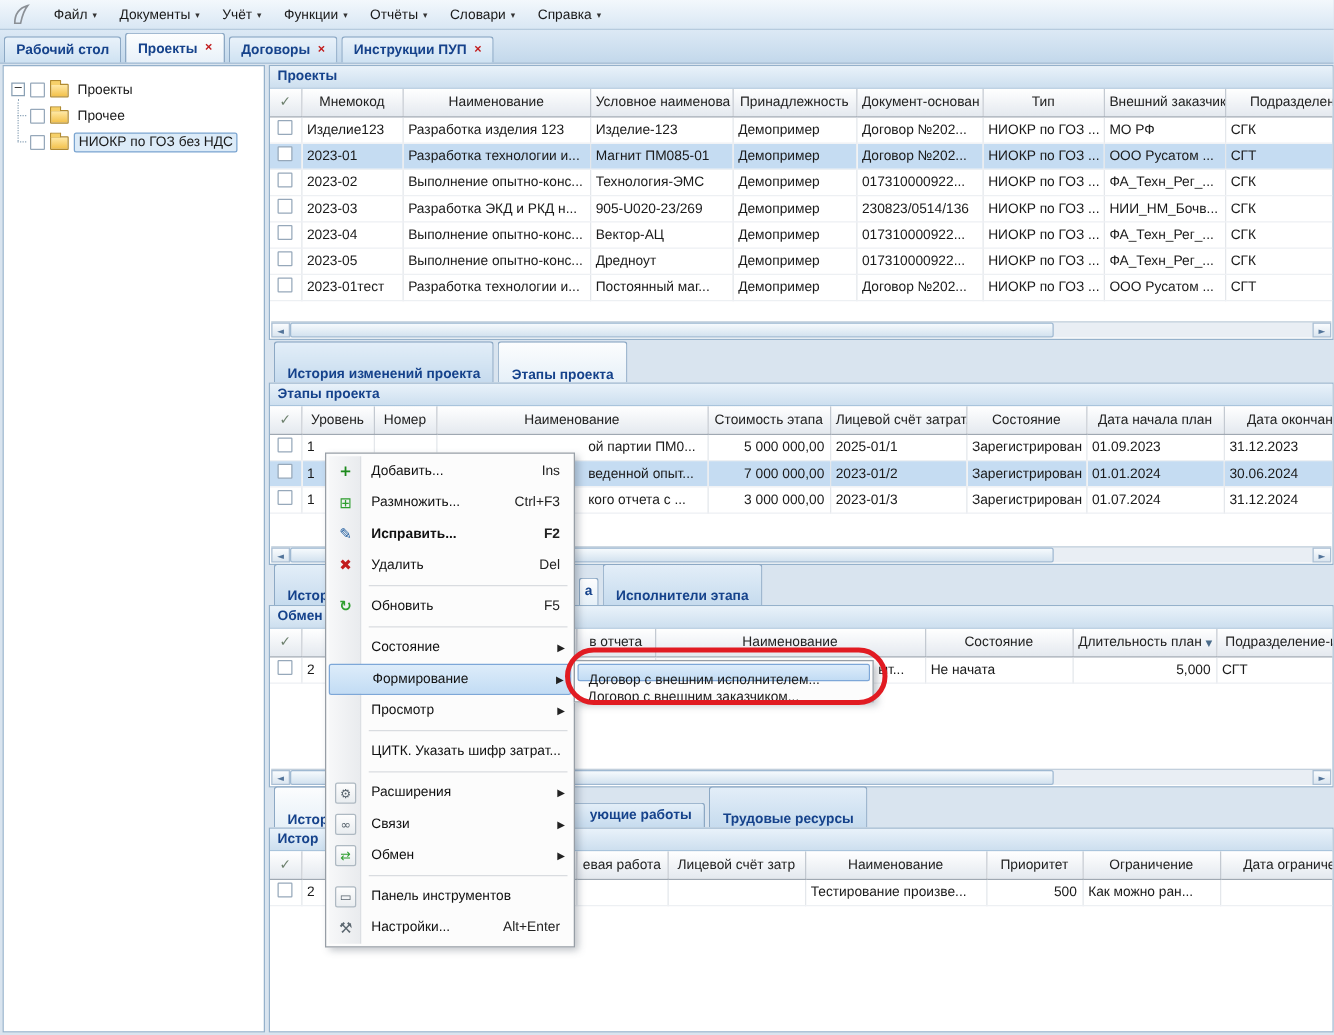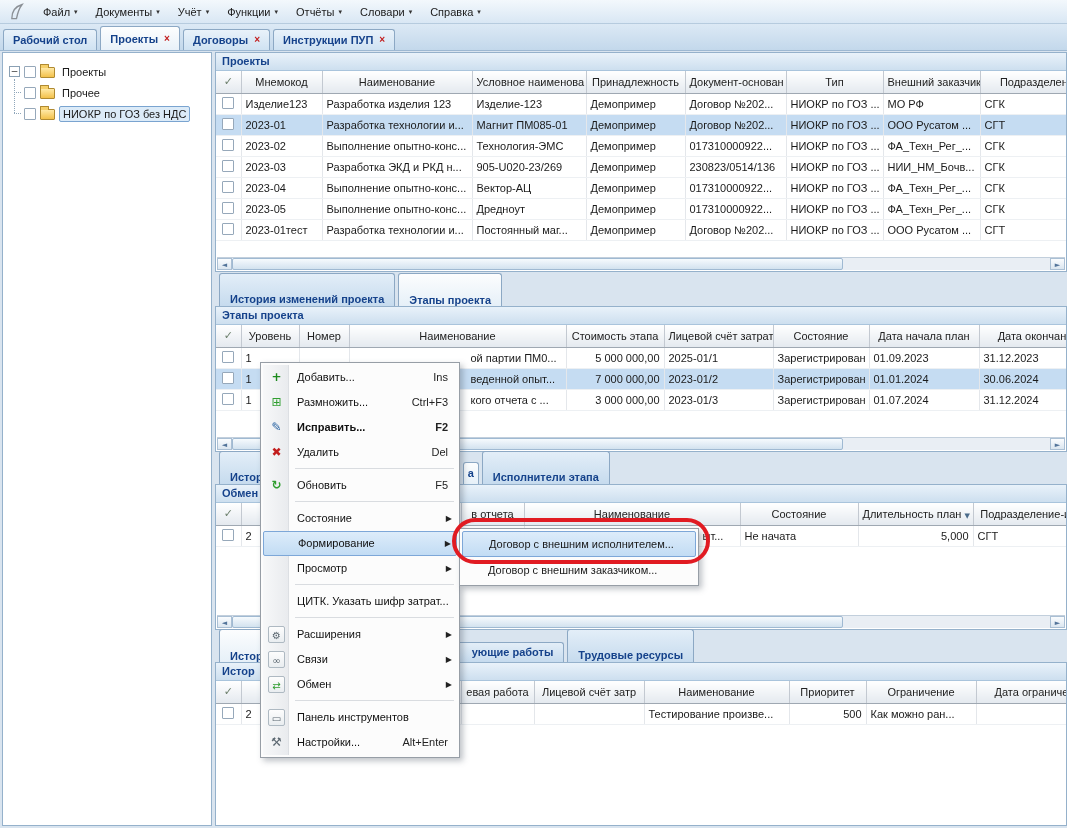--- a/index.html
+++ b/index.html
@@ -84,21 +84,21 @@
   .mi .arr{position:absolute;right:5px;font-size:8px;color:#222;font-family:"DejaVu Sans",sans-serif}
   .mi.hl,.smi.hl{background:linear-gradient(#ddecfa,#c2dcf4);border:1px solid #7da7d8;border-radius:2px}
   .mi.hl{line-height:23px}
   .mi.b{font-weight:bold}
   .msep{height:1px;background:#d9dce0;margin:3px 3px 4px 32px}
   .gadd{color:#1c8a1c;font-weight:bold}.gdup{color:#2f9e2f}.gedit{color:#1f5c9e}.gdel{color:#c21d1d}.gref{color:#2f9e2f;font-weight:bold}
   .gext,.glnk,.gtb,.gset{color:#5b6770}.gexc{color:#2f9e2f}
 
   
   .submenu{position:absolute;left:459px;top:528px;width:240px;background:#fcfcfc;border:1px solid #979ea6;box-shadow:3px 3px 6px rgba(70,80,95,.35);padding:2px;z-index:60}
-  .smi{height:26px;line-height:26px;padding:0 10px 0 26px;white-space:nowrap}
+  .smi{height:14px;line-height:26px;padding:0 10px 0 8px;white-space:nowrap}
   .smi.hl{line-height:24px}
   .annot{position:absolute;left:452px;top:518px;width:258px;height:46px;border:4px solid #e11b22;border-radius:23px;z-index:70;pointer-events:none}
 </style>
 </head>
 <body>
 
 <div class="screen">
 
   <div class="menubar">
     <span class="applogo">

